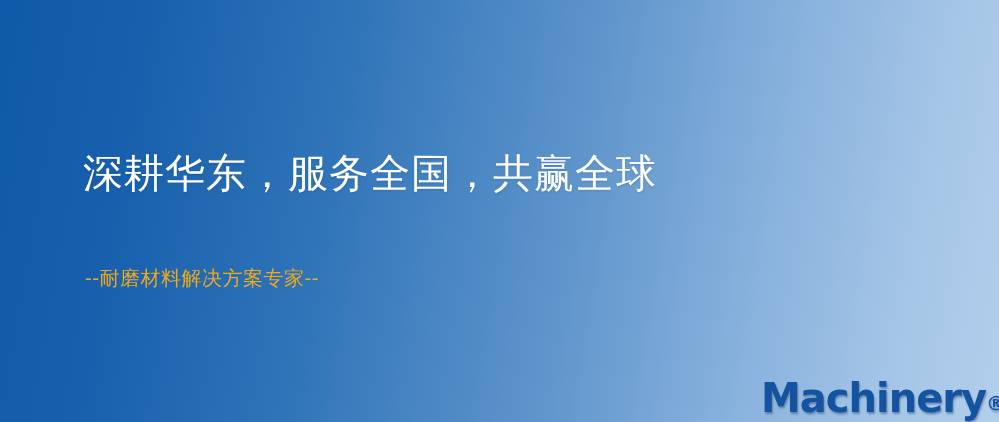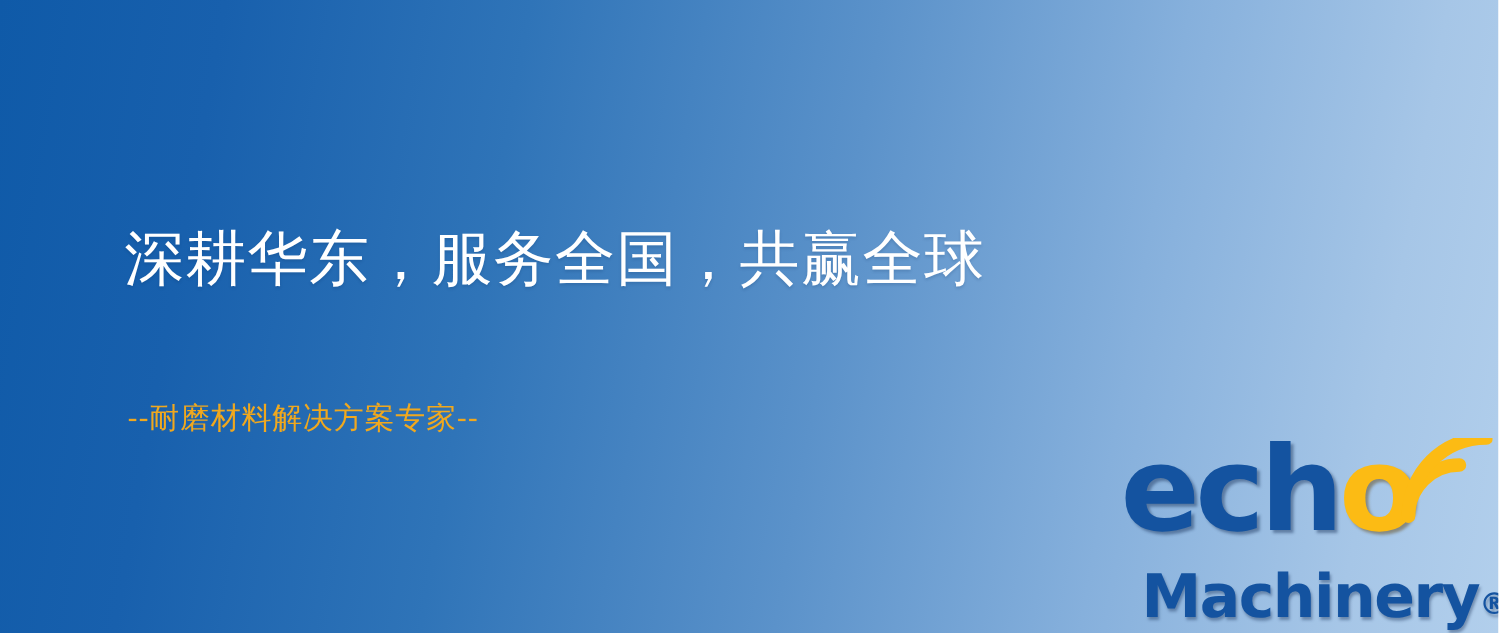--- a/index.html
+++ b/index.html
@@ -121,28 +121,18 @@
 <body>
 
 <div id="banner">
 
   <h1 class="headline">深耕华东，服务全国，共赢全球</h1>
 
   <p class="subtitle">--耐磨材料解决方案专家--</p>
 
   <div class="logo">
 
-    <div class="logo-wordmark">
-      <div class="logo-echo"><span>ech</span><span class="ltr-o">o</span></div>
-
-      <svg class="logo-waves" viewBox="0 0 62 58">
-        <g fill="none" stroke="#fcbb14" stroke-width="9" stroke-linecap="round">
-          <path d="M 8 54 A 34 34 0 0 1 42 20" transform="translate(-2,-2)"></path>
-          <path d="M 8 54 A 52 52 0 0 1 60 2" transform="translate(-2,-2)"></path>
-        </g>
-      </svg>
-    </div>
 
     <div class="logo-machinery"><span>Machinery</span><span class="logo-reg">®</span></div>
 
   </div>
 
 </div>
 
 </body></html>

